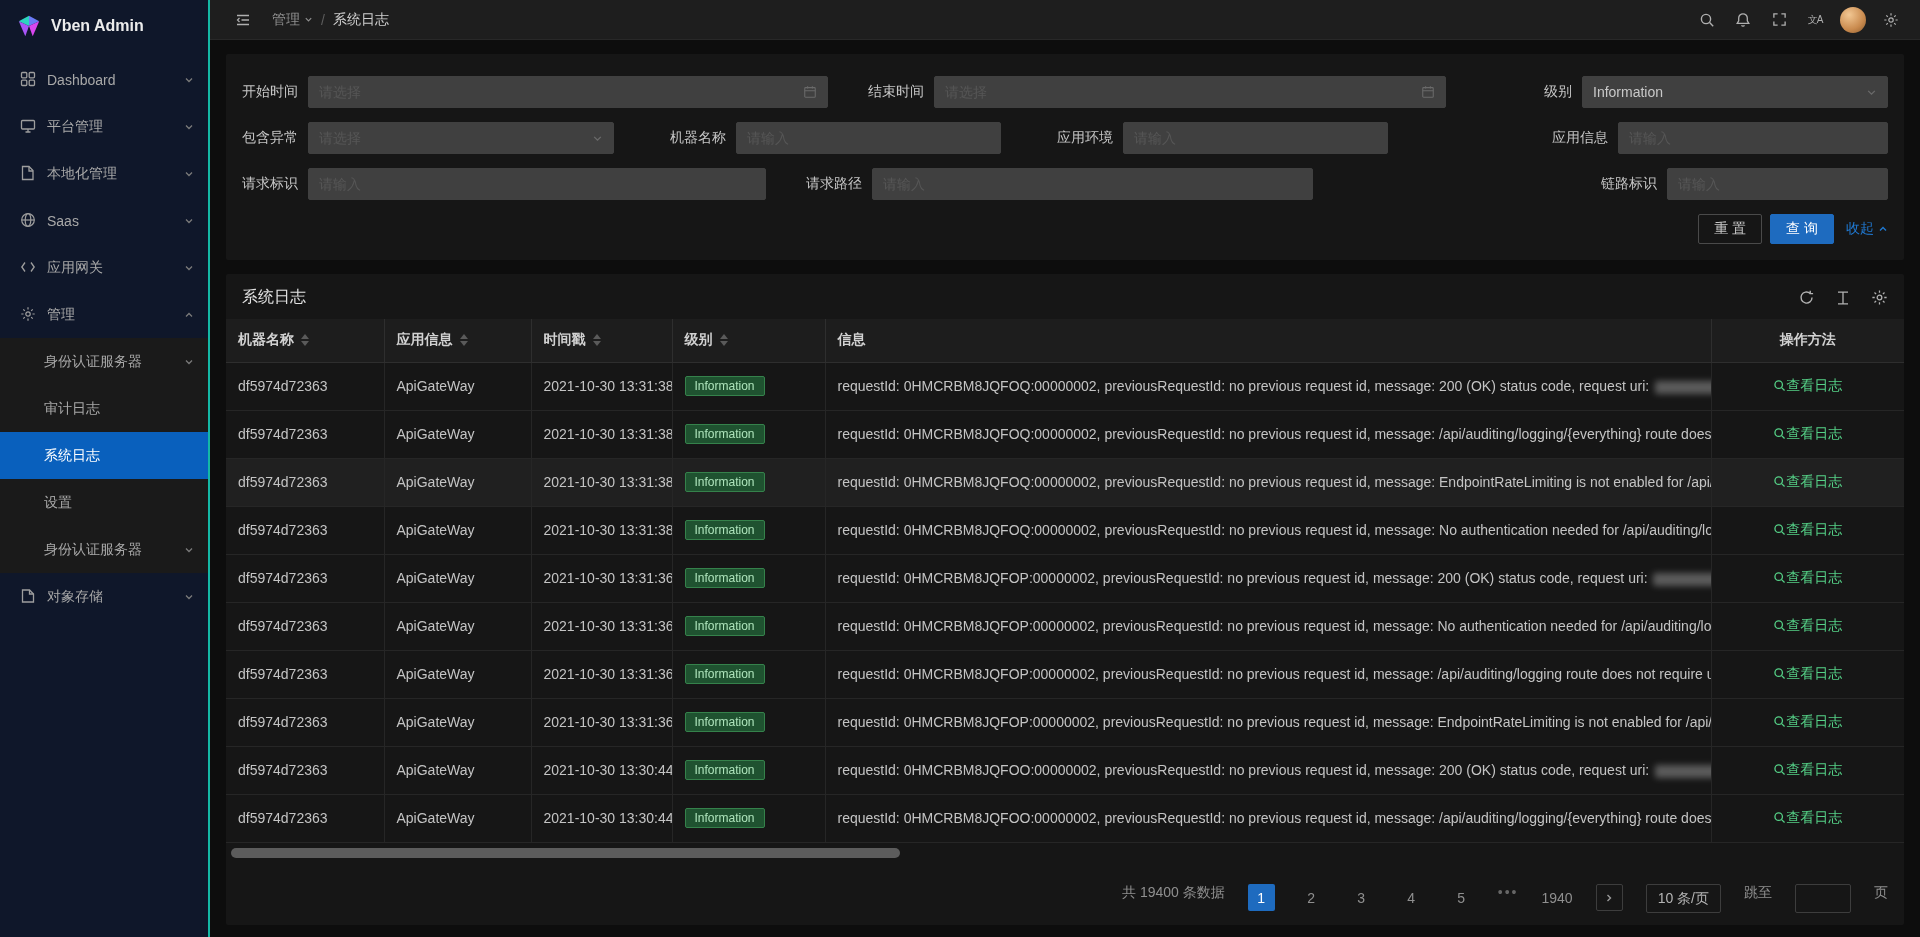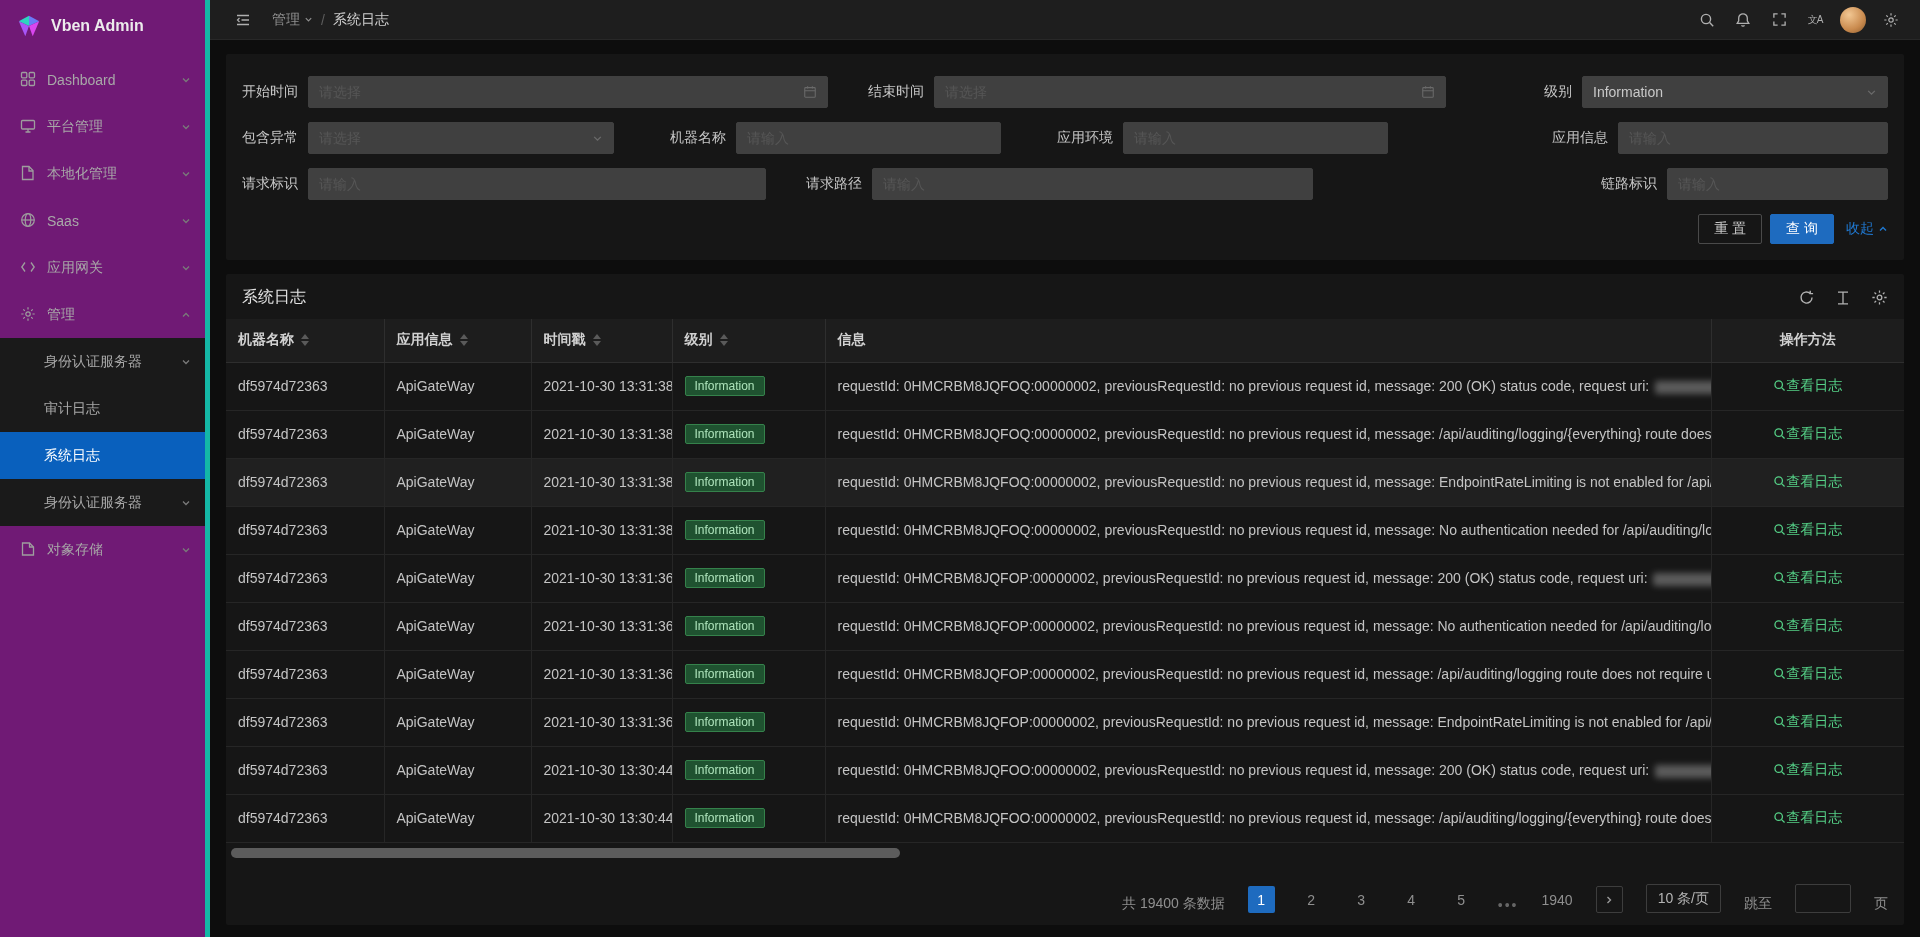--- a/index.html
+++ b/index.html
@@ -1,21 +1,21 @@
 <!DOCTYPE html>
 <html><head>
 <meta charset="utf-8">
 <style>
   * { box-sizing: border-box; margin: 0; padding: 0; }
   html,body { width:1920px; height:937px; overflow:hidden; background:#0d0d0d;
     font-family:"Liberation Sans","DejaVu Sans",sans-serif; color:#c9c9c9; font-size:14px; }
   body { display:flex; }
 
   
-  .sidebar { width:210px; height:100%; background:#701a75; border-right:5px solid #14b8a6;
+  .sidebar { width:210px; height:100%; background:#0f172a; border-right:2px solid #14b8a6;
     display:flex; flex-direction:column; flex-shrink:0; }
   .logo { height:52px; display:flex; align-items:center; gap:9px; padding-left:16px; cursor:pointer; }
   .logo-text { font-size:16px; font-weight:bold; color:#ececec; white-space:nowrap; }
   .menu { flex:1; overflow:hidden; padding-top:4px; }
   .menu-item { height:47px; display:flex; align-items:center; padding:0 14px 0 20px; gap:10px;
     color:#a8a8a8; cursor:pointer; }
   .mi-icon { width:17px; height:17px; display:inline-flex; color:#9e9e9e; flex-shrink:0; }
   .mi-label { flex:1; white-space:nowrap; overflow:hidden; }
   .mi-caret { color:#7a7a7a; display:inline-flex; }
   .submenu { background:#1a1a1a; }
@@ -88,21 +88,21 @@
   .badge { display:inline-block; padding:2px 9px; font-size:12px; border-radius:2px;
     background:#1f5230; border:1px solid #35824b; color:#aee4bb; }
   .view-link { color:#55d187; display:inline-flex; align-items:center; cursor:pointer; }
   .redact { display:inline-block; width:112px; height:13px; background:#a0a0a0; opacity:.5;
     filter:blur(3px); border-radius:2px; vertical-align:middle; margin-left:2px; }
 
   .hscroll { height:10px; margin:5px 3px 2px; position:relative; flex-shrink:0; }
   .hscroll-thumb { position:absolute; left:2px; top:0; width:40%; height:10px; border-radius:5px;
     background:#5c5c5c; cursor:pointer; }
 
-  .pager { display:flex; align-items:flex-end; justify-content:flex-end; gap:23px;
+  .pager { display:flex; align-items:flex-start; justify-content:flex-end; gap:23px;
     padding:8px 16px 12px; color:#8f8f8f; font-size:14px; margin-top:auto; }
   .page { min-width:27px; height:27px; display:inline-flex; align-items:center; justify-content:center;
     border-radius:2px; cursor:pointer; }
   .page.active { background:#1e6bbf; color:#fff; }
   .ellipsis { color:#666; letter-spacing:2px; cursor:pointer; }
   .next-btn { width:27px; height:27px; border:1px solid #3d3d3d; border-radius:2px; display:inline-flex;
     align-items:center; justify-content:center; color:#9a9a9a; cursor:pointer; }
   .size-select { height:29px; border:1px solid #3d3d3d; border-radius:2px; padding:0 11px;
     display:inline-flex; align-items:center; color:#b5b5b5; cursor:pointer; }
   .jump-input { width:56px; height:29px; border:1px solid #3d3d3d; border-radius:2px;
@@ -223,20 +223,23 @@
             <svg width="10" height="10" viewBox="0 0 10 10" fill="none" stroke="currentColor" stroke-width="1.3">
               <polyline points="2,3.5 5,6.5 8,3.5"></polyline>
             </svg>
           </span>
       </div>
       <div class="sub-item">
         <span class="mi-label">审计日志</span>
       </div>
       <div class="sub-item active">
         <span class="mi-label">系统日志</span>
+      </div>
+      <div class="sub-item">
+        <span class="mi-label">设置</span>
       </div>
       <div class="sub-item">
         <span class="mi-label">身份认证服务器</span>
         <span class="mi-caret">
             <svg width="10" height="10" viewBox="0 0 10 10" fill="none" stroke="currentColor" stroke-width="1.3">
               <polyline points="2,3.5 5,6.5 8,3.5"></polyline>
             </svg>
           </span>
       </div>
     </div>

